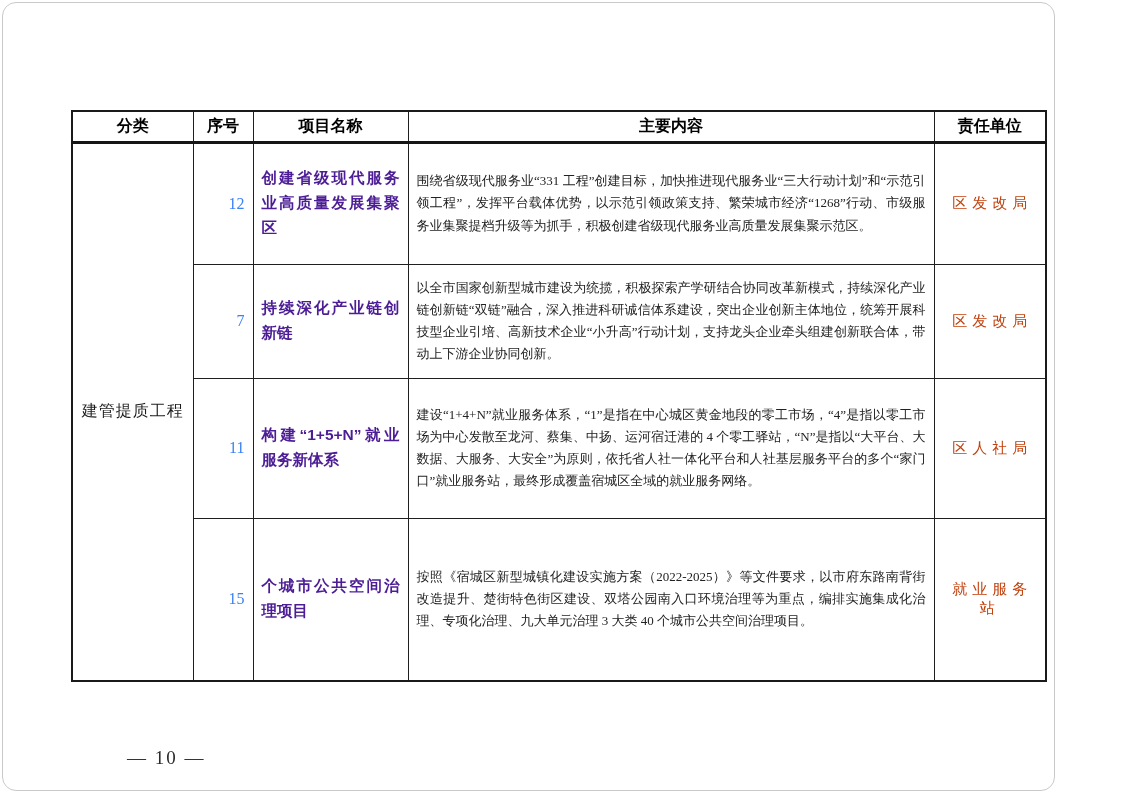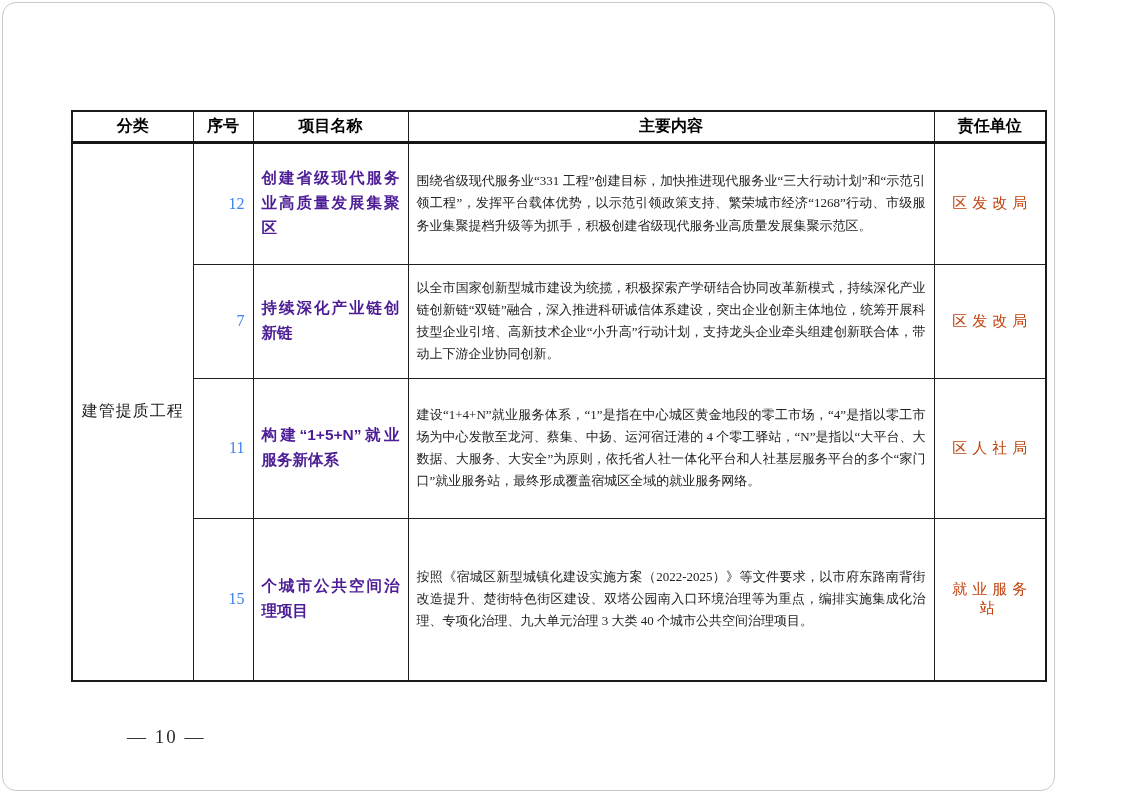--- a/index.html
+++ b/index.html
@@ -89,21 +89,21 @@
     text-align: center;
     font-size: 15px;
     letter-spacing: 5px;
     text-indent: 5px;
     color: #c2410c;
     padding: 2px 0;
   }
   .page-number {
     position: absolute;
     left: 127px;
-    top: 726px;
+    top: 747px;
     font-size: 19px;
     color: #2a2a2a;
     letter-spacing: 2px;
   }
 </style>
 </head>
 <body>
 
 <div class="page">
   <div class="page-frame"></div>

